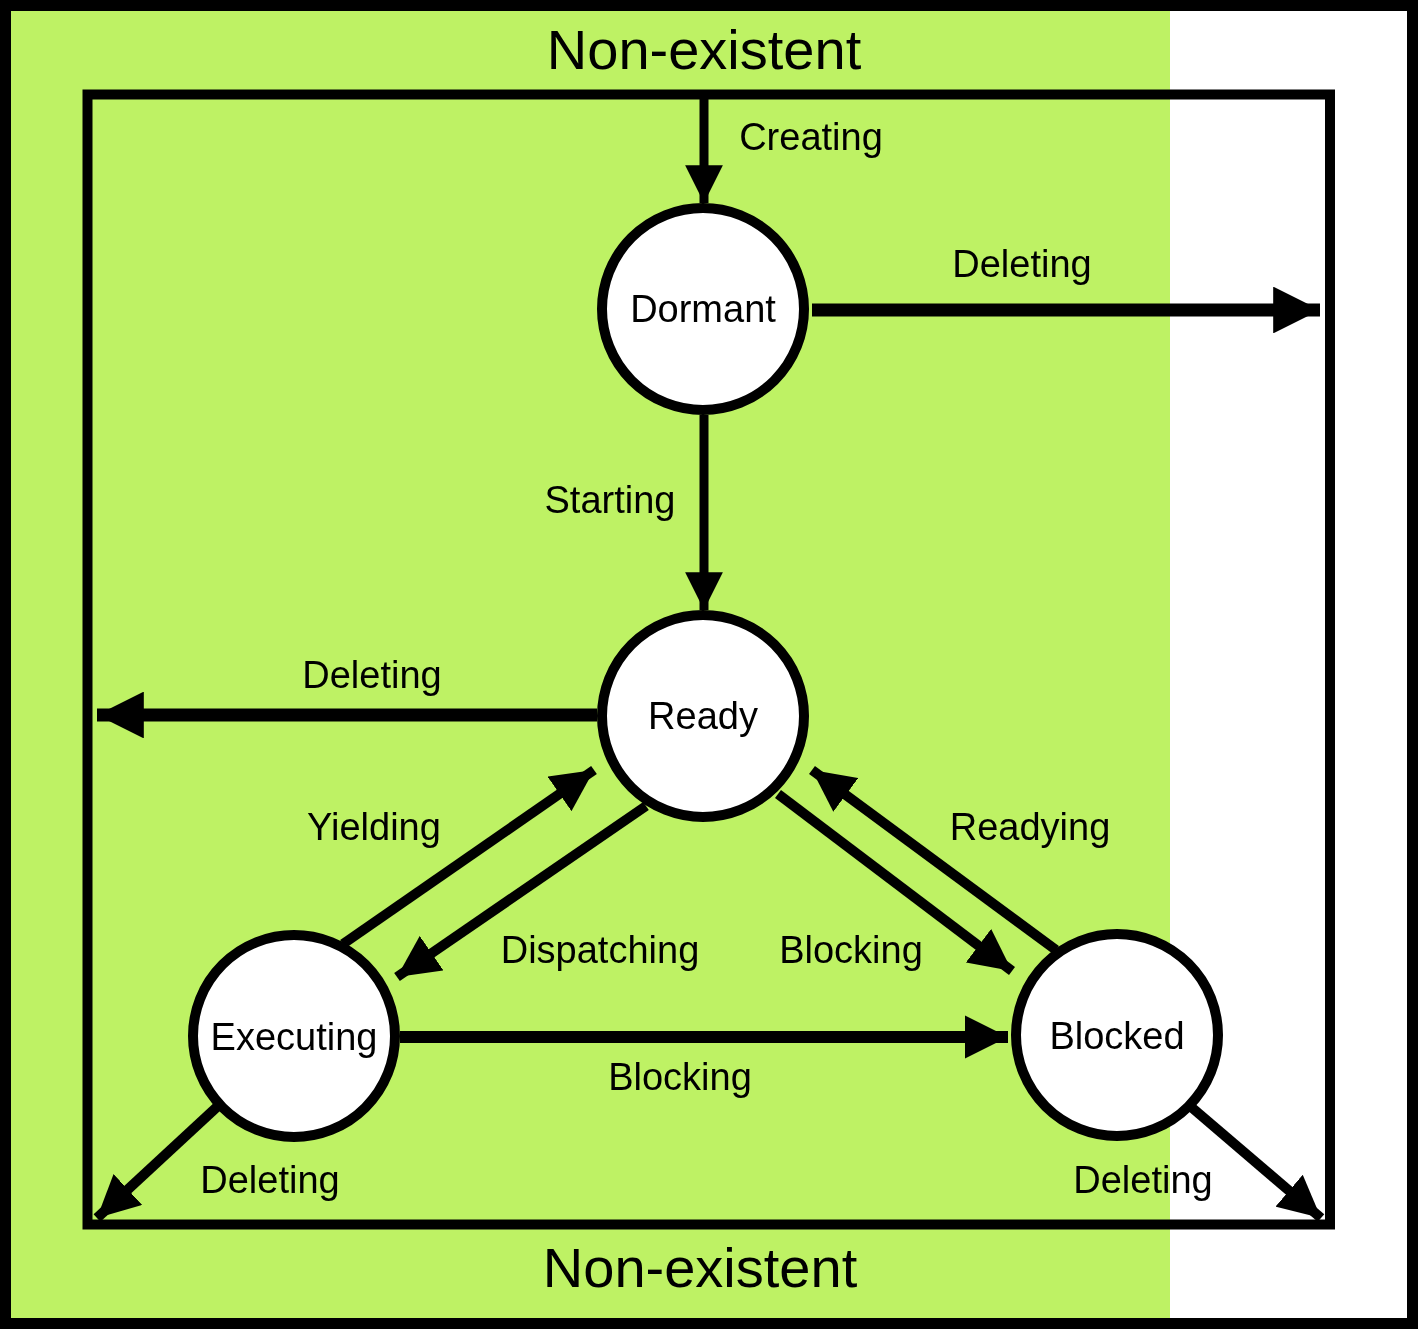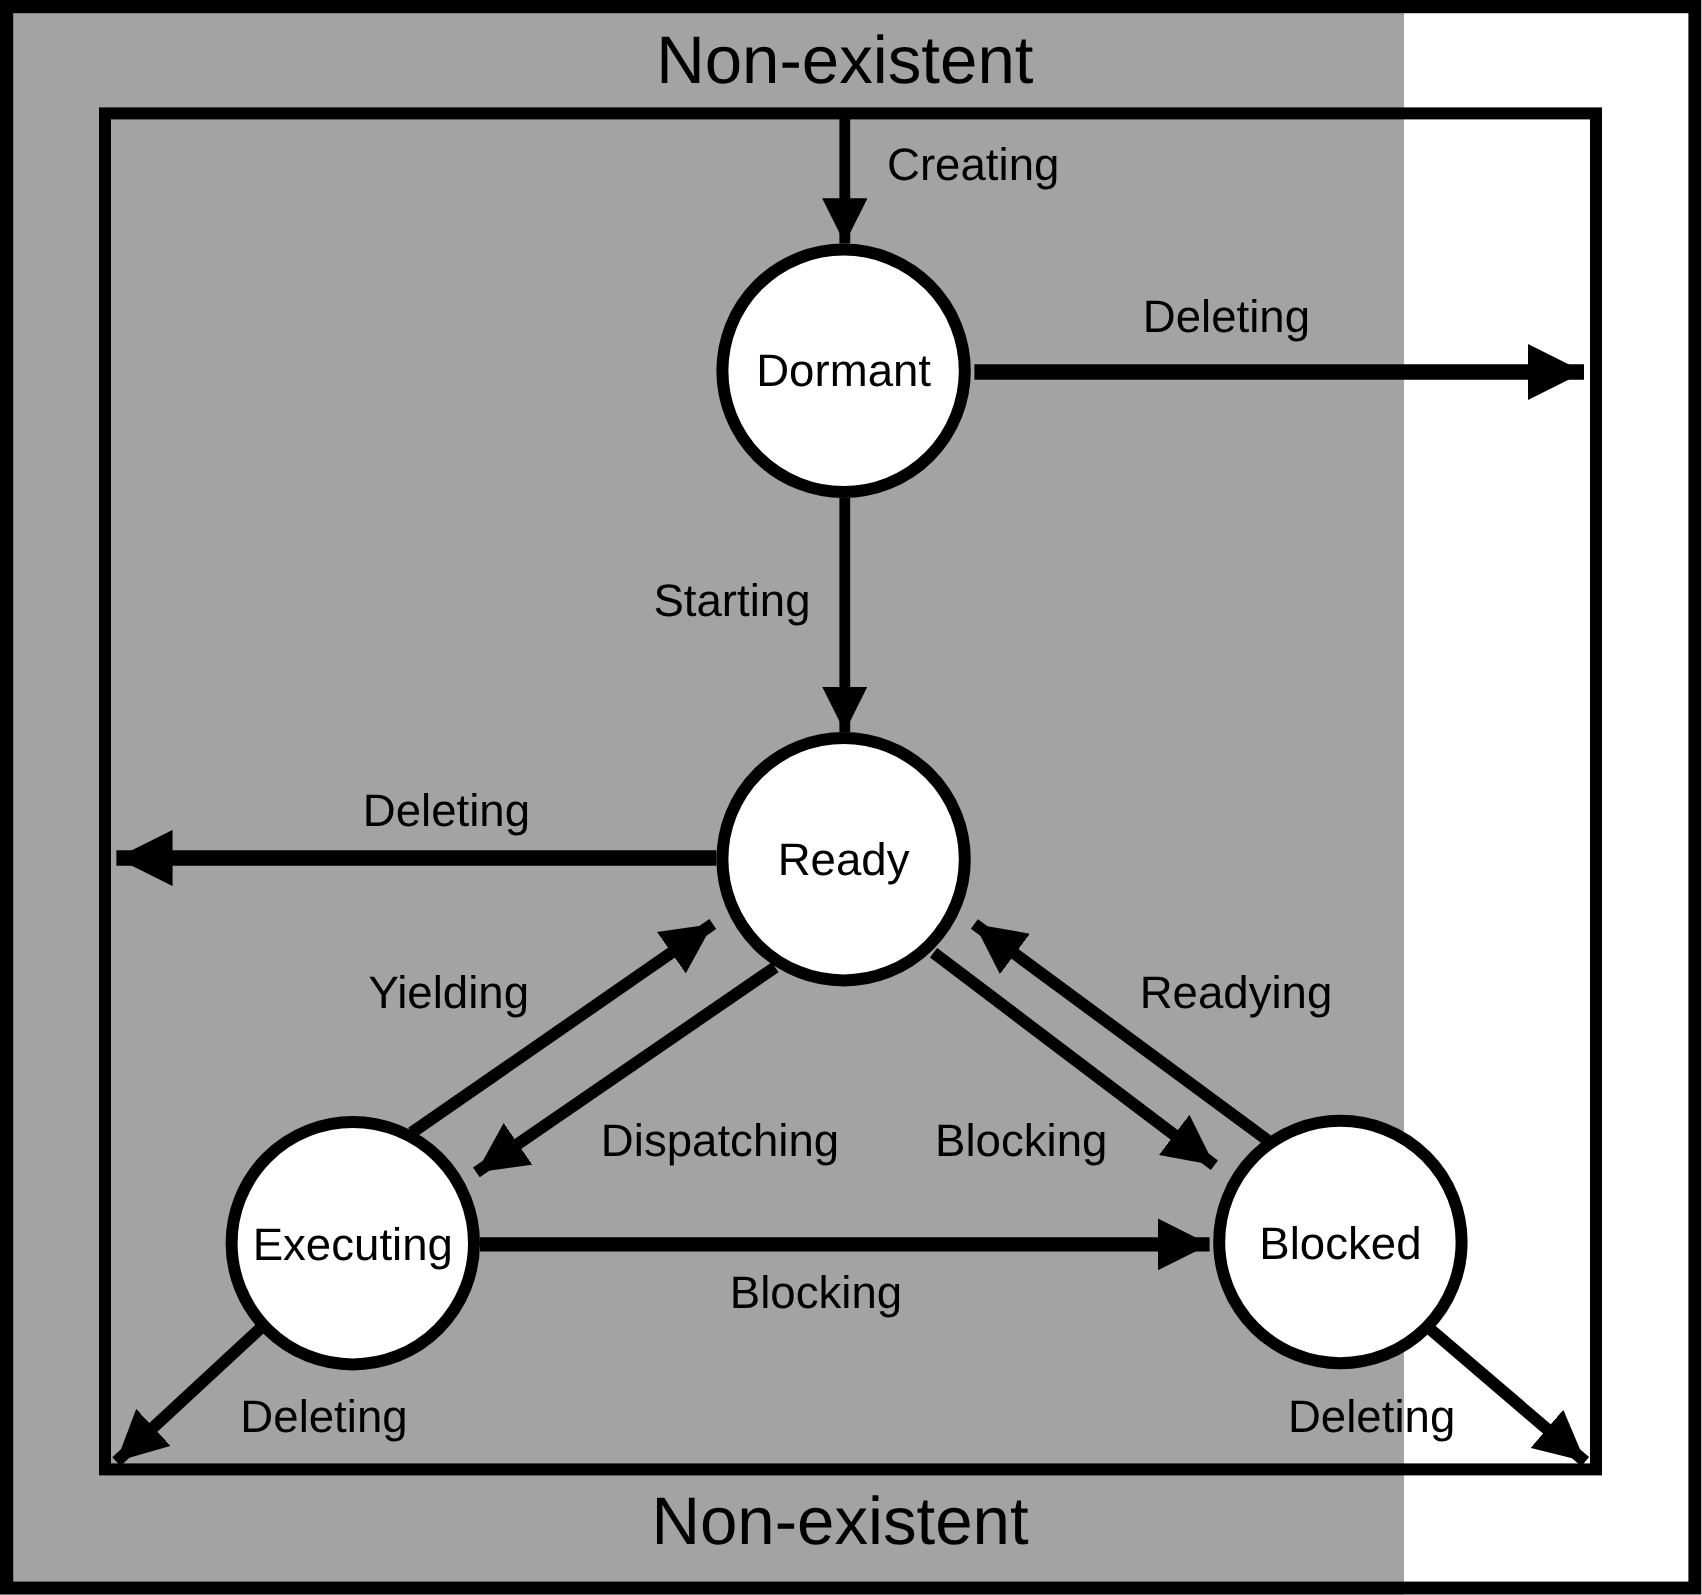--- a/index.html
+++ b/index.html
@@ -4,21 +4,21 @@
 <style>
   html, body {
     margin: 0;
     padding: 0;
     background: #ffffff;
   }
   .stage {
     position: relative;
     width: 1170px;
     height: 1329px;
-    background: #a3a3a3;
+    background: #bef264;
   }
   svg {
     display: block;
   }
   svg text {
     font-family: "Liberation Sans", sans-serif;
     fill: #000000;
     stroke: none;
   }
   .title-label {

